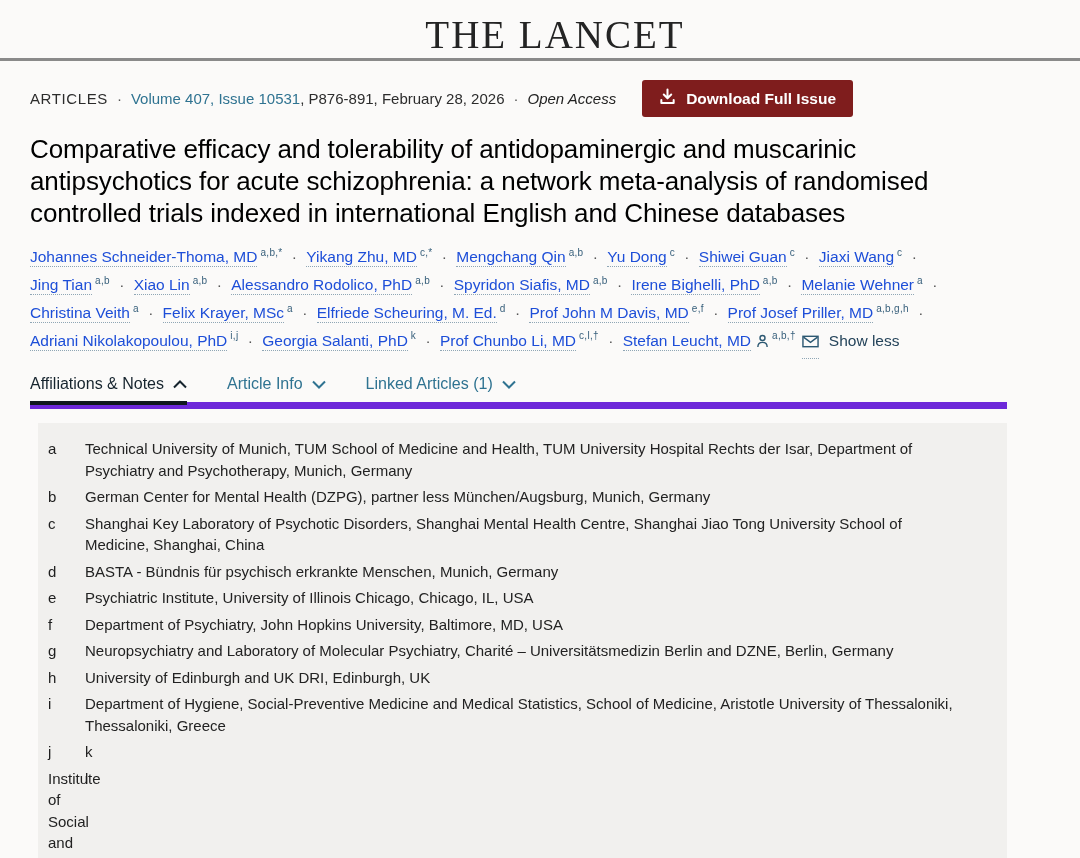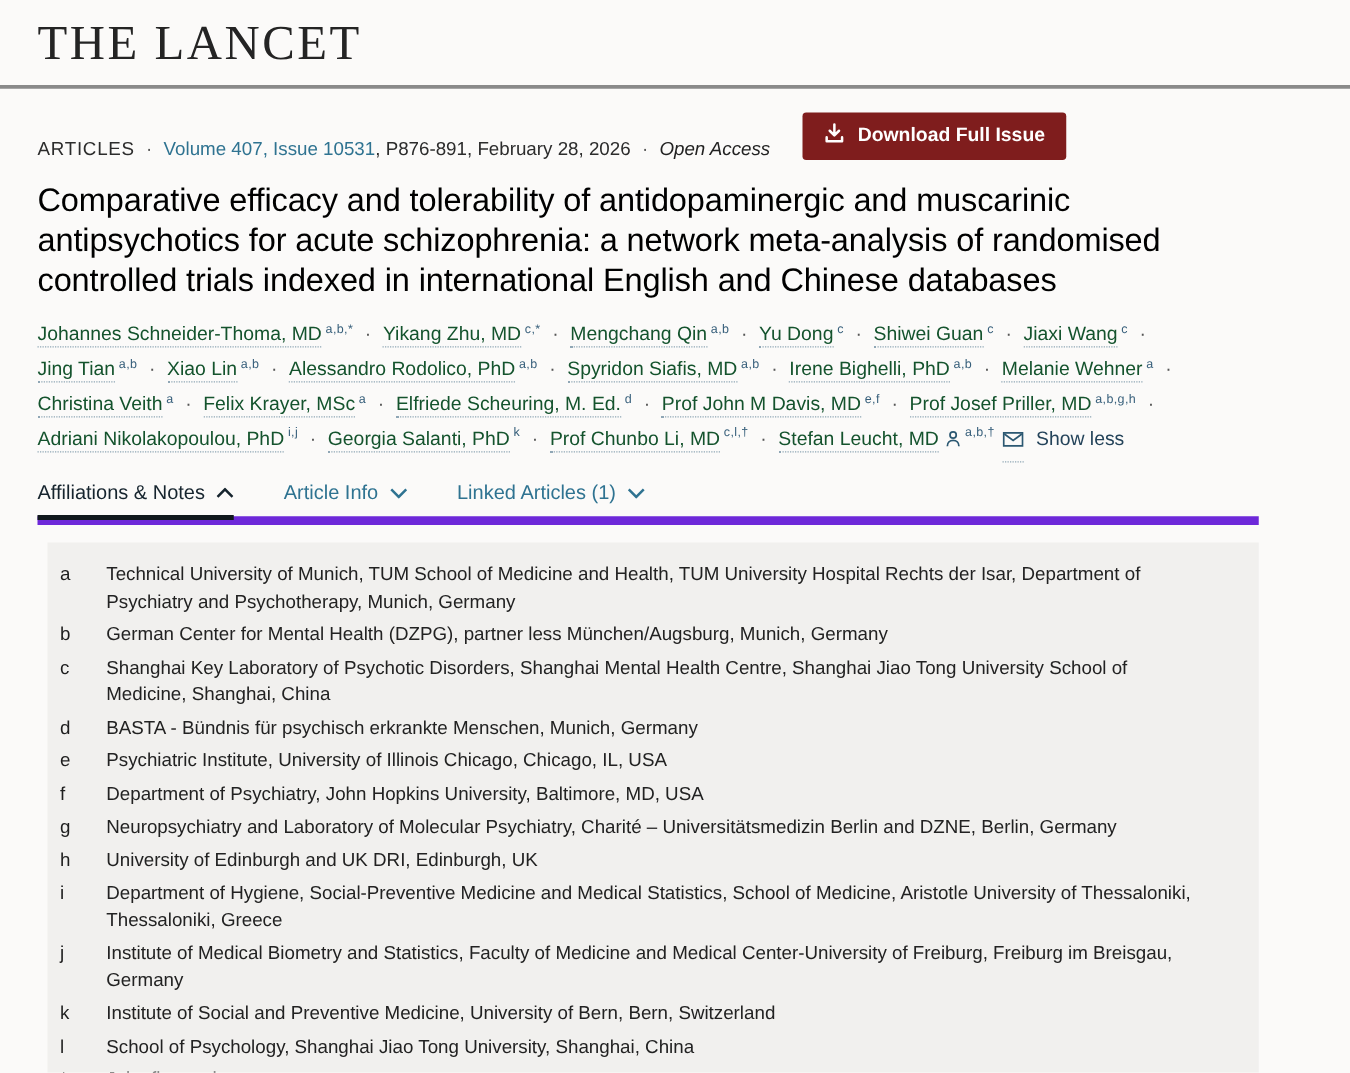--- a/index.html
+++ b/index.html
@@ -3,49 +3,49 @@
 <meta charset="utf-8">
 <style>
   * { box-sizing: border-box; }
   html, body { margin: 0; padding: 0; }
   body {
     width: 1080px; height: 858px; overflow: hidden;
     background: #fbfaf9;
     font-family: "Liberation Sans", sans-serif;
     color: #1d1d1d;
   }
-  .masthead { padding: 14px 0 0 30px; height: 68px; }
+  .masthead { padding: 14px 0 0 30px; height: 58px; text-align: center; }
   .lancet-logo {
     font-family: "Liberation Serif", "DejaVu Serif", serif;
     font-size: 39px; letter-spacing: 2px; color: #242424; line-height: 1.1;
   }
   .masthead-rule { height: 3px; background: #8a8a8a; }
   .content { padding: 0 30px; }
 
-  .meta-row { margin-top: 19px; display: flex; align-items: flex-end; font-size: 15px; color: #333; white-space: nowrap; }
+  .meta-row { margin-top: 19px; display: flex; align-items: center; font-size: 15px; color: #333; white-space: nowrap; }
   .meta-section { letter-spacing: 0.6px; color: #2c2c2c; }
   .meta-dot { margin: 0 9px; color: #555; }
   .issue-link { color: #2f7391; text-decoration: none; cursor: pointer; }
   .meta-pagesdate { color: #2c2c2c; }
   .open-access { font-style: italic; color: #222; }
   .download-btn {
     display: inline-flex; align-items: center; gap: 10px;
     background: #7f1d1d; color: #fff; border: none; border-radius: 3px;
     font-family: "Liberation Sans", sans-serif;
     font-size: 15.5px; font-weight: 700; padding: 8px 17px; margin-left: 26px; cursor: pointer;
   }
 
   .article-title {
     margin: 17px 0 0; max-width: 920px;
     font-size: 26px; line-height: 1.23; font-weight: 500; color: #000000; letter-spacing: -0.1px;
   }
 
   .authors { margin-top: 13px; max-width: 958px; font-size: 15.5px; line-height: 1.8; color: #444; }
   .author { white-space: nowrap; }
-  .author-name { color: #14532d; text-decoration: none; border-bottom: 1px dotted #8fa6b5; padding-bottom: 1px; cursor: pointer; }
+  .author-name { color: #1d4ed8; text-decoration: none; border-bottom: 1px dotted #8fa6b5; padding-bottom: 1px; cursor: pointer; }
   .authors sup { font-size: 10px; color: #375f7b; margin-left: 3px; letter-spacing: 0.3px; }
   .author-sep { color: #555; margin: 0 5px; white-space: normal; }
   .inline-icon { vertical-align: -2px; margin-left: 5px; color: #2c5872; }
   .mail-icon-wrap { border-bottom: 1px dotted #8fa6b5; padding-bottom: 2px; margin-left: 6px; display: inline-block; cursor: pointer; }
   .show-less { color: #24435a; text-decoration: none; margin-left: 10px; cursor: pointer; white-space: nowrap; }
 
   .tabbar { margin-top: 16px; width: 977px; border-bottom: 7px solid #6d28d9; display: flex; gap: 40px; }
   .tab { position: relative; padding-bottom: 9px; font-size: 16px; color: #2f7391; cursor: pointer; display: flex; align-items: center; gap: 9px; }
   .tab.active { color: #16242e; }
   .tab.active::after { content: ''; position: absolute; left: 0; bottom: -3px; width: 100%; height: 4px; background: #10181d; }
@@ -131,21 +131,20 @@
         <div class="aff-text">Psychiatric Institute, University of Illinois Chicago, Chicago, IL, USA</div>
         <div class="aff-key">f</div>
         <div class="aff-text">Department of Psychiatry, John Hopkins University, Baltimore, MD, USA</div>
         <div class="aff-key">g</div>
         <div class="aff-text">Neuropsychiatry and Laboratory of Molecular Psychiatry, Charité – Universitätsmedizin Berlin and DZNE, Berlin, Germany</div>
         <div class="aff-key">h</div>
         <div class="aff-text">University of Edinburgh and UK DRI, Edinburgh, UK</div>
         <div class="aff-key">i</div>
         <div class="aff-text">Department of Hygiene, Social-Preventive Medicine and Medical Statistics, School of Medicine, Aristotle University of Thessaloniki, Thessaloniki, Greece</div>
         <div class="aff-key">j</div>
-        <div class="aff-text">Institute of Medical Biometry and Statistics, Faculty of Medicine and Medical Center-University of Freiburg, Freiburg im Breisgau, Germany</div>
         <div class="aff-key">k</div>
         <div class="aff-text">Institute of Social and Preventive Medicine, University of Bern, Bern, Switzerland</div>
         <div class="aff-key">l</div>
         <div class="aff-text">School of Psychology, Shanghai Jiao Tong University, Shanghai, China</div>
         <div class="aff-key">*</div>
         <div class="aff-text">Joint first authors</div>
       </div>
   </section>
 </div>
 

